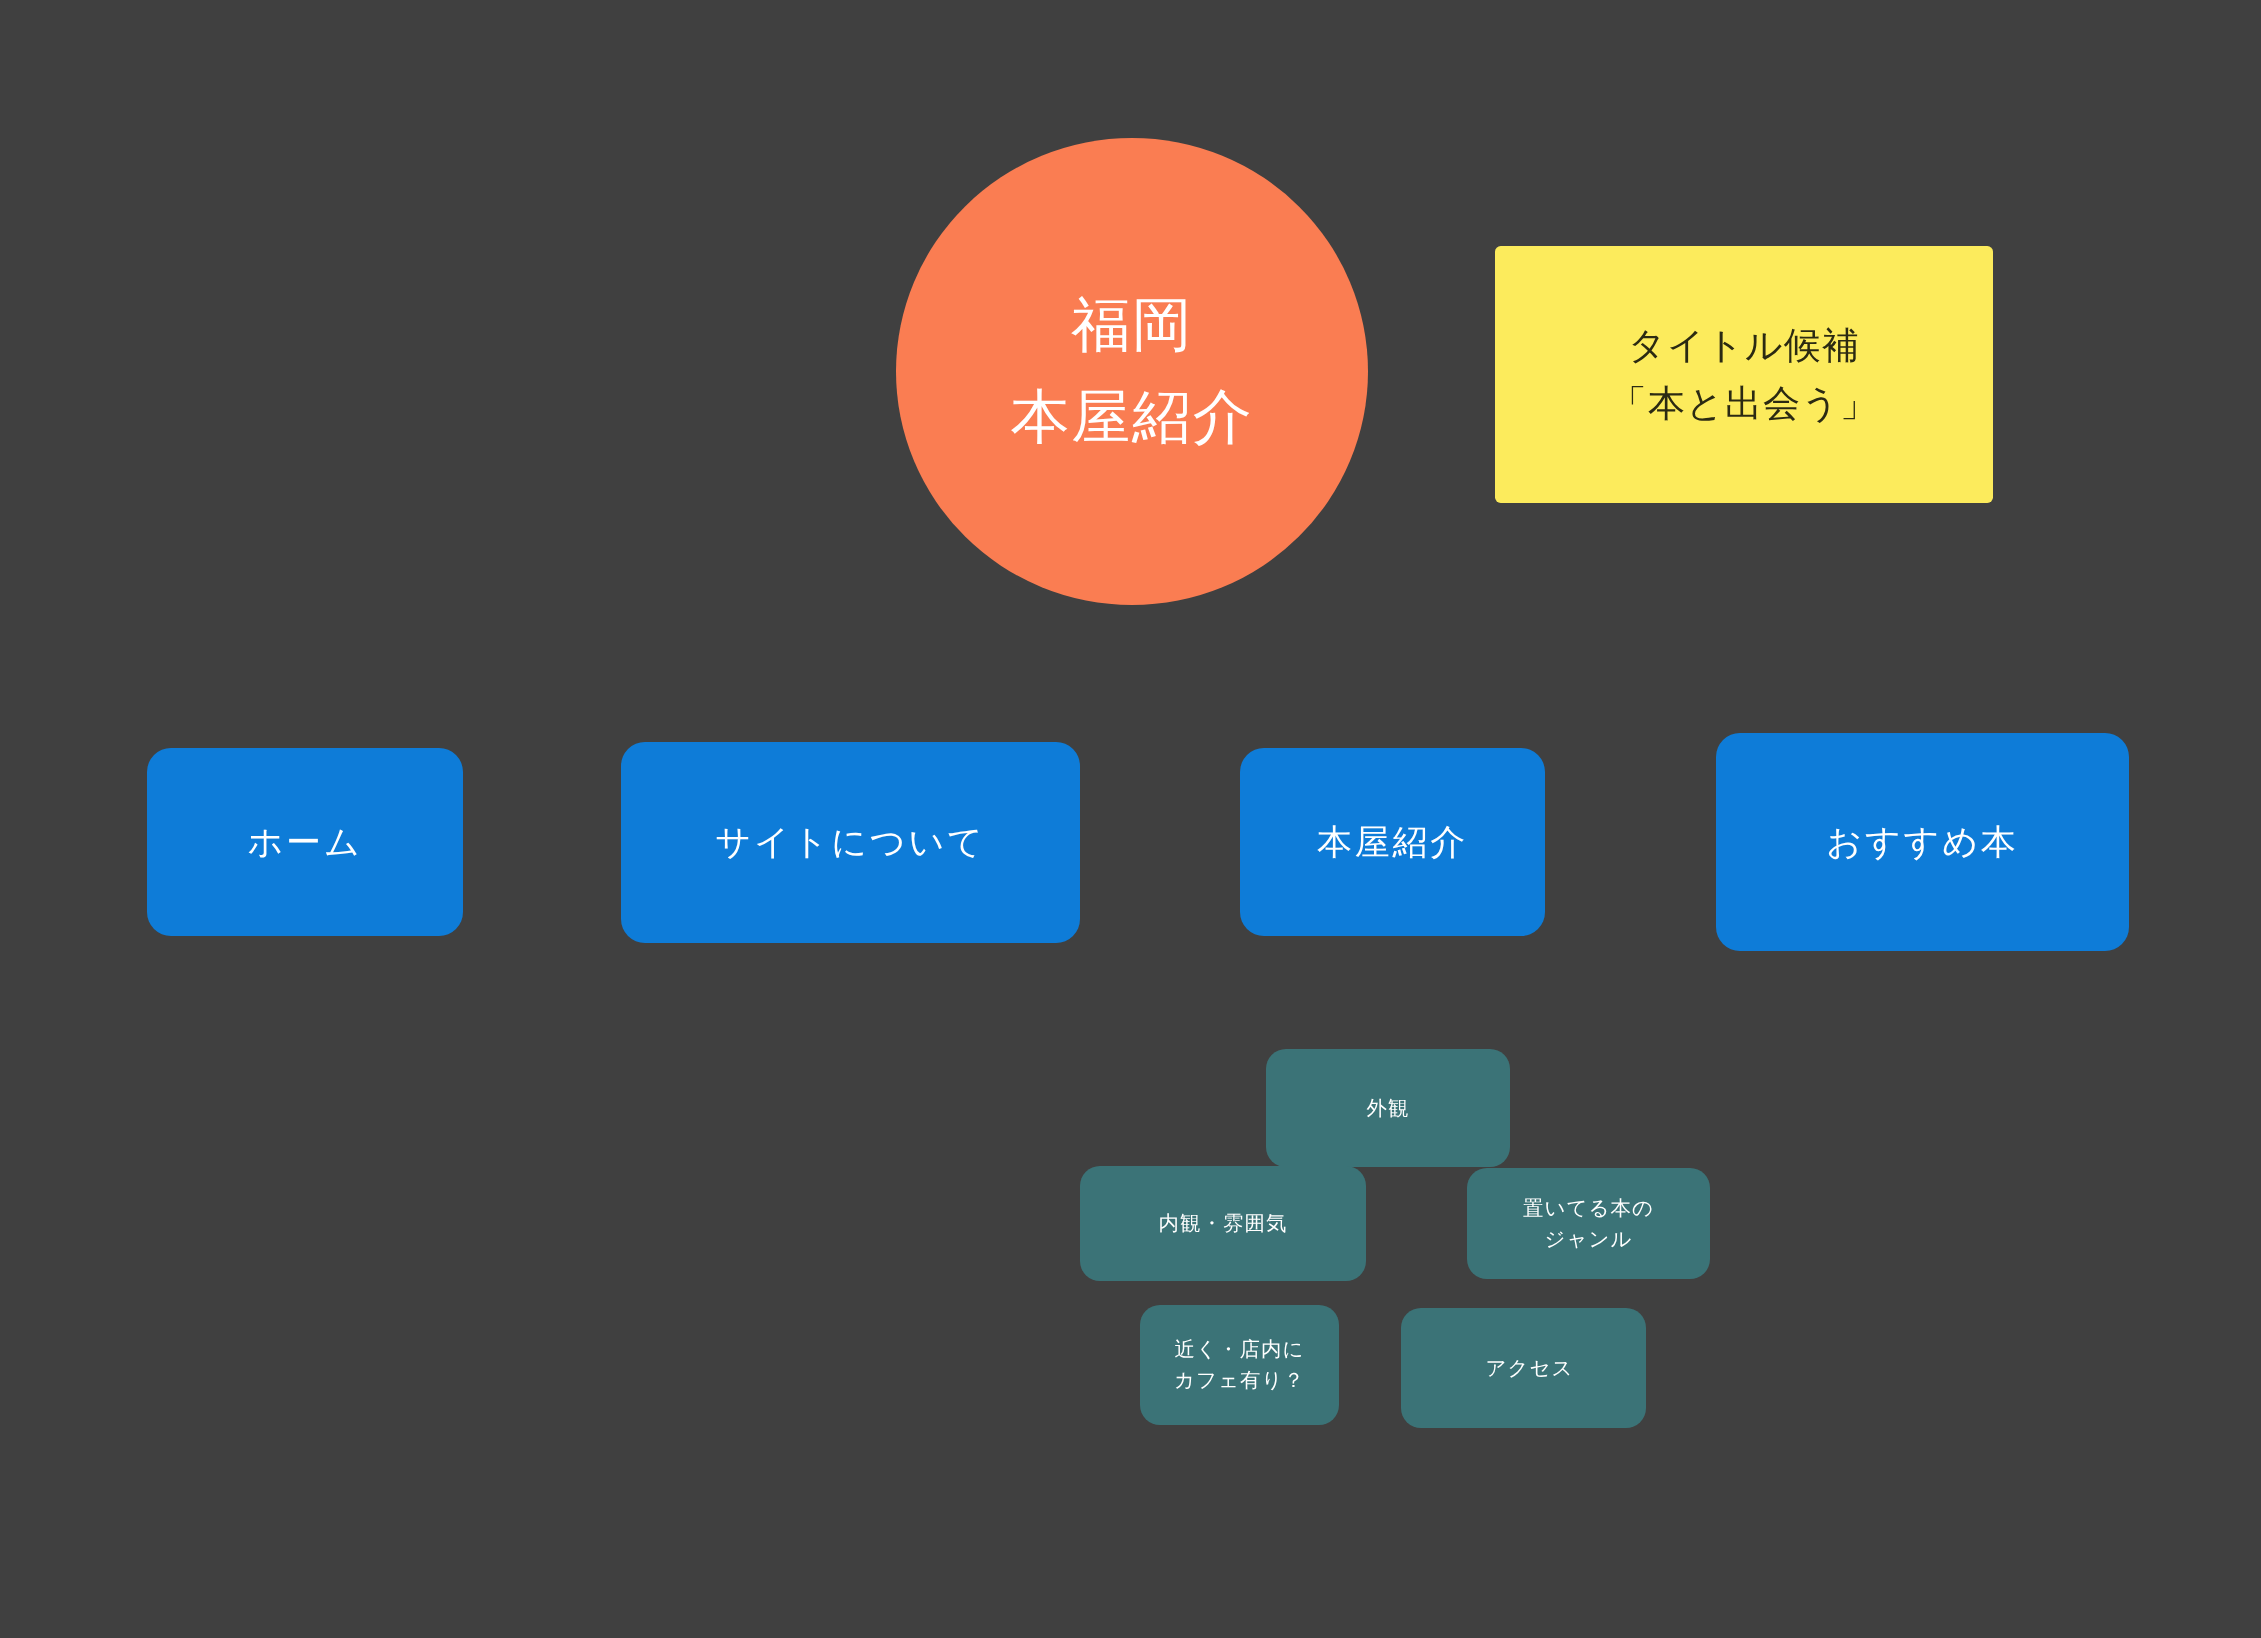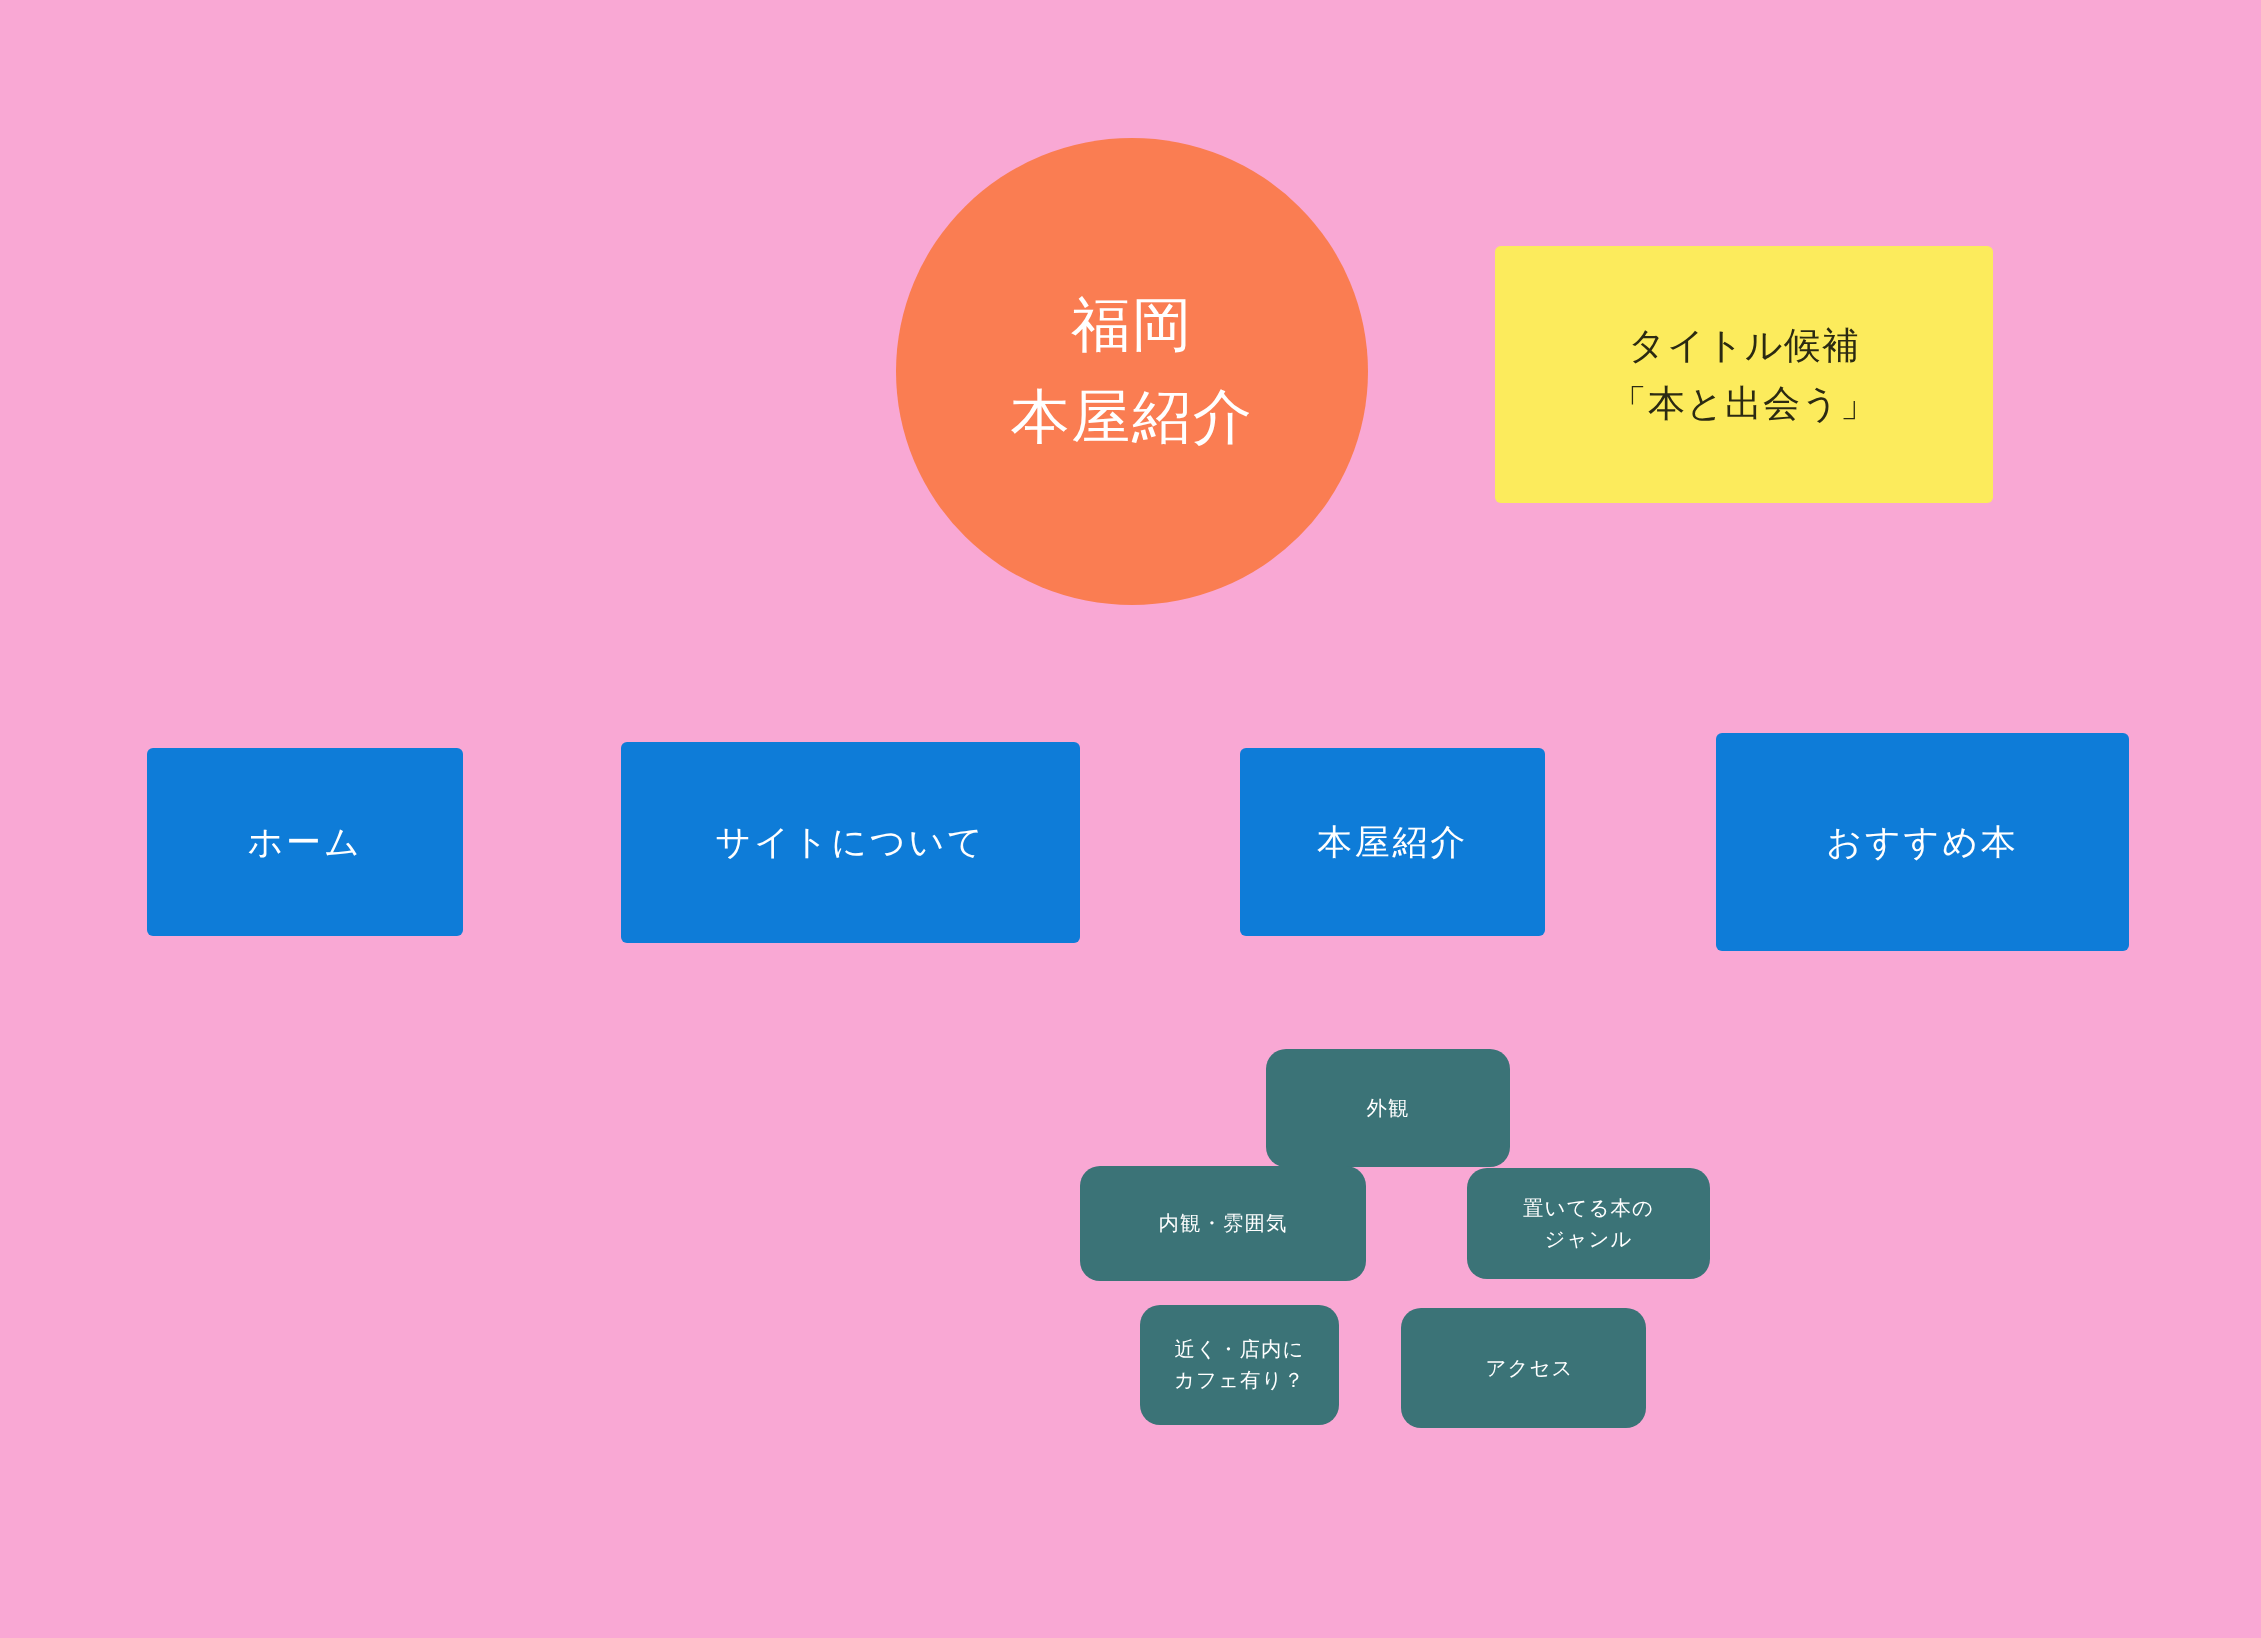--- a/index.html
+++ b/index.html
@@ -8,21 +8,21 @@
     padding: 0;
     background: #ffffff;
   }
   body {
     font-family: "Liberation Sans", "DejaVu Sans", sans-serif;
   }
   #canvas {
     position: relative;
     width: 2261px;
     height: 1639px;
-    background: #f9a8d4;
+    background: #404040;
     overflow: hidden;
   }
 
   
   .node {
     position: absolute;
     display: flex;
     align-items: center;
     justify-content: center;
     text-align: center;
@@ -59,21 +59,21 @@
     font-size: 37px;
     font-weight: 400;
     line-height: 1.55;
     letter-spacing: 1.1px;
   }
 
   
   .nav-btn {
     background: #0E7CD8;
     color: #ffffff;
-    border-radius: 6px;
+    border-radius: 24px;
     font-size: 35px;
     letter-spacing: 2.8px;
     border: none;
     padding: 16px;
     font-family: inherit;
     cursor: pointer;
   }
   .nav-btn-1 { left: 147px;  top: 748px; width: 316px; height: 188px; }
   .nav-btn-2 { left: 621px; top: 742px; width: 459px; height: 201px; }
   .nav-btn-3 { left: 1240px; top: 748px; width: 305px; height: 188px; }

